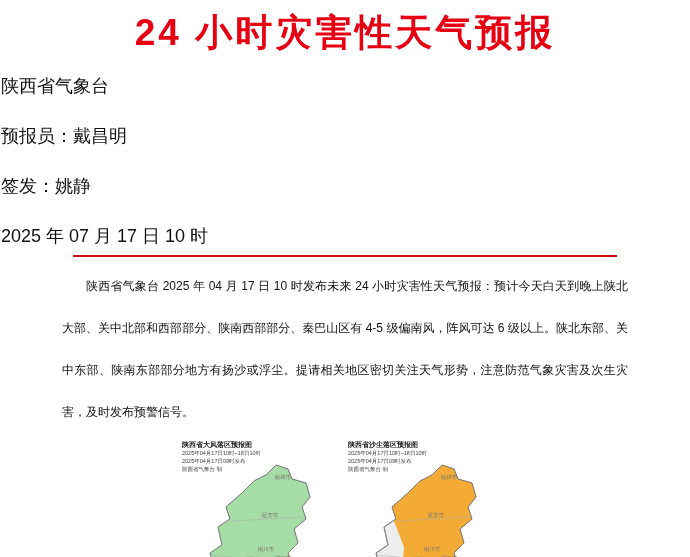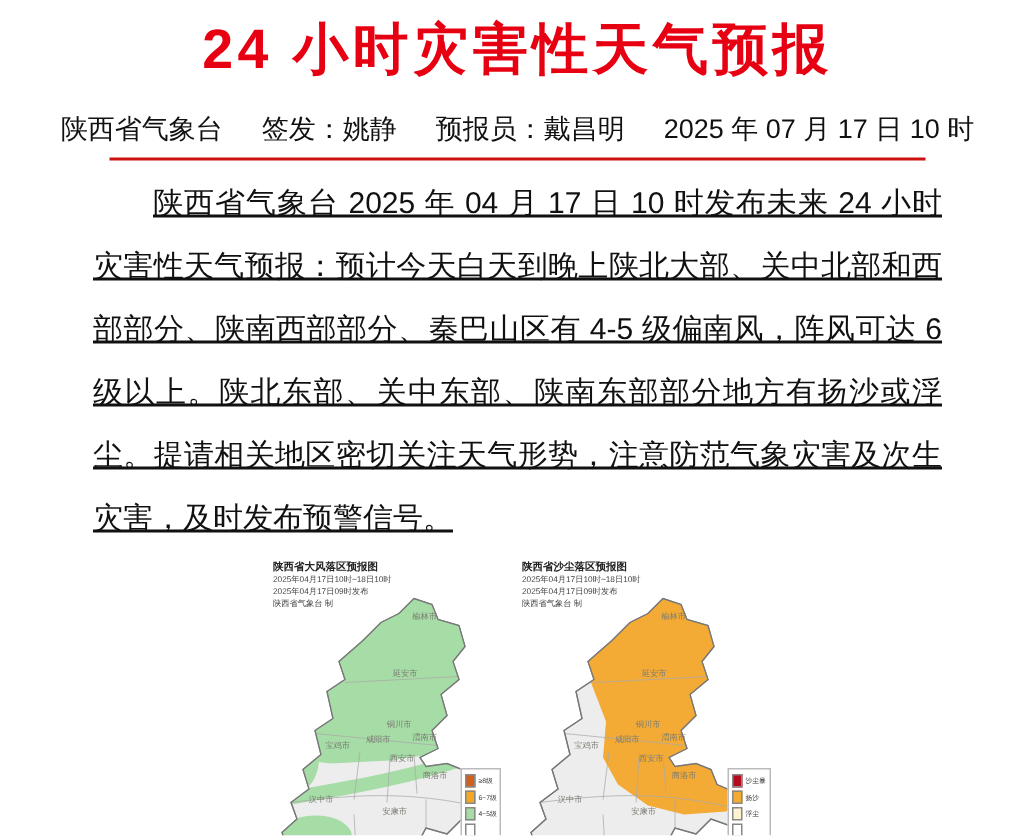--- a/index.html
+++ b/index.html
@@ -9,30 +9,30 @@
     background:#fff; overflow:hidden;
     font-family:"Liberation Sans","DejaVu Sans",sans-serif;
     color:#1a1a1a;
   }
   .doc-title {
     text-align:center; font-size:37px; font-weight:bold;
     letter-spacing:3px; padding-top:8px;
   }
   .header-line {
     display:flex; justify-content:center; gap:26px;
-    font-size:18px; margin-top:16px; color:#111;
+    font-size:18px; margin-top:16px; color:#111;flex-direction:column;
   }
   .red-rule {
     width:544px; margin:7px auto 0 auto;
     border-top:2px solid #cc1111;
   }
   .body-text {
     width:566px; margin:8px auto 0 auto;
-    font-size:20px; line-height:42px;
-    text-align:justify; text-indent:2em; color:#111;text-decoration:underline;
+    font-size:12px; line-height:42px;
+    text-align:justify; text-indent:2em; color:#111;
   }
   .maps-row {
     display:flex; justify-content:center; align-items:flex-start;
     margin-top:4px;
   }
   .map-box { position:relative; width:166px; height:218px; }
   .map-meta {
     position:absolute; left:3px; top:3px; z-index:3; line-height:1.45;
     color:#333; white-space:nowrap;
   }
@@ -53,22 +53,22 @@
 </style>
 </head>
 <body>
 
 <div class="page">
 
   <div class="doc-title" style="color: rgb(230, 0, 18);">24 小时灾害性天气预报</div>
 
   <div class="header-line">
     <span>陕西省气象台</span>
+    <span>预报员：戴昌明</span>
     <span>签发：姚静</span>
-    <span>预报员：戴昌明</span>
     <span>2025 年 07 月 17 日 10 时</span>
   </div>
 
   <div class="red-rule" style="border-top-color: rgb(204, 17, 17);"></div>
 
   <p class="body-text">陕西省气象台 2025 年 04 月 17 日 10 时发布未来 24 小时灾害性天气预报：预计今天白天到晚上陕北大部、关中北部和西部部分、陕南西部部分、秦巴山区有 4-5 级偏南风，阵风可达 6 级以上。陕北东部、关中东部、陕南东部部分地方有扬沙或浮尘。提请相关地区密切关注天气形势，注意防范气象灾害及次生灾害，及时发布预警信号。</p>
 
   <div class="maps-row">
 
     <div class="map-box">

